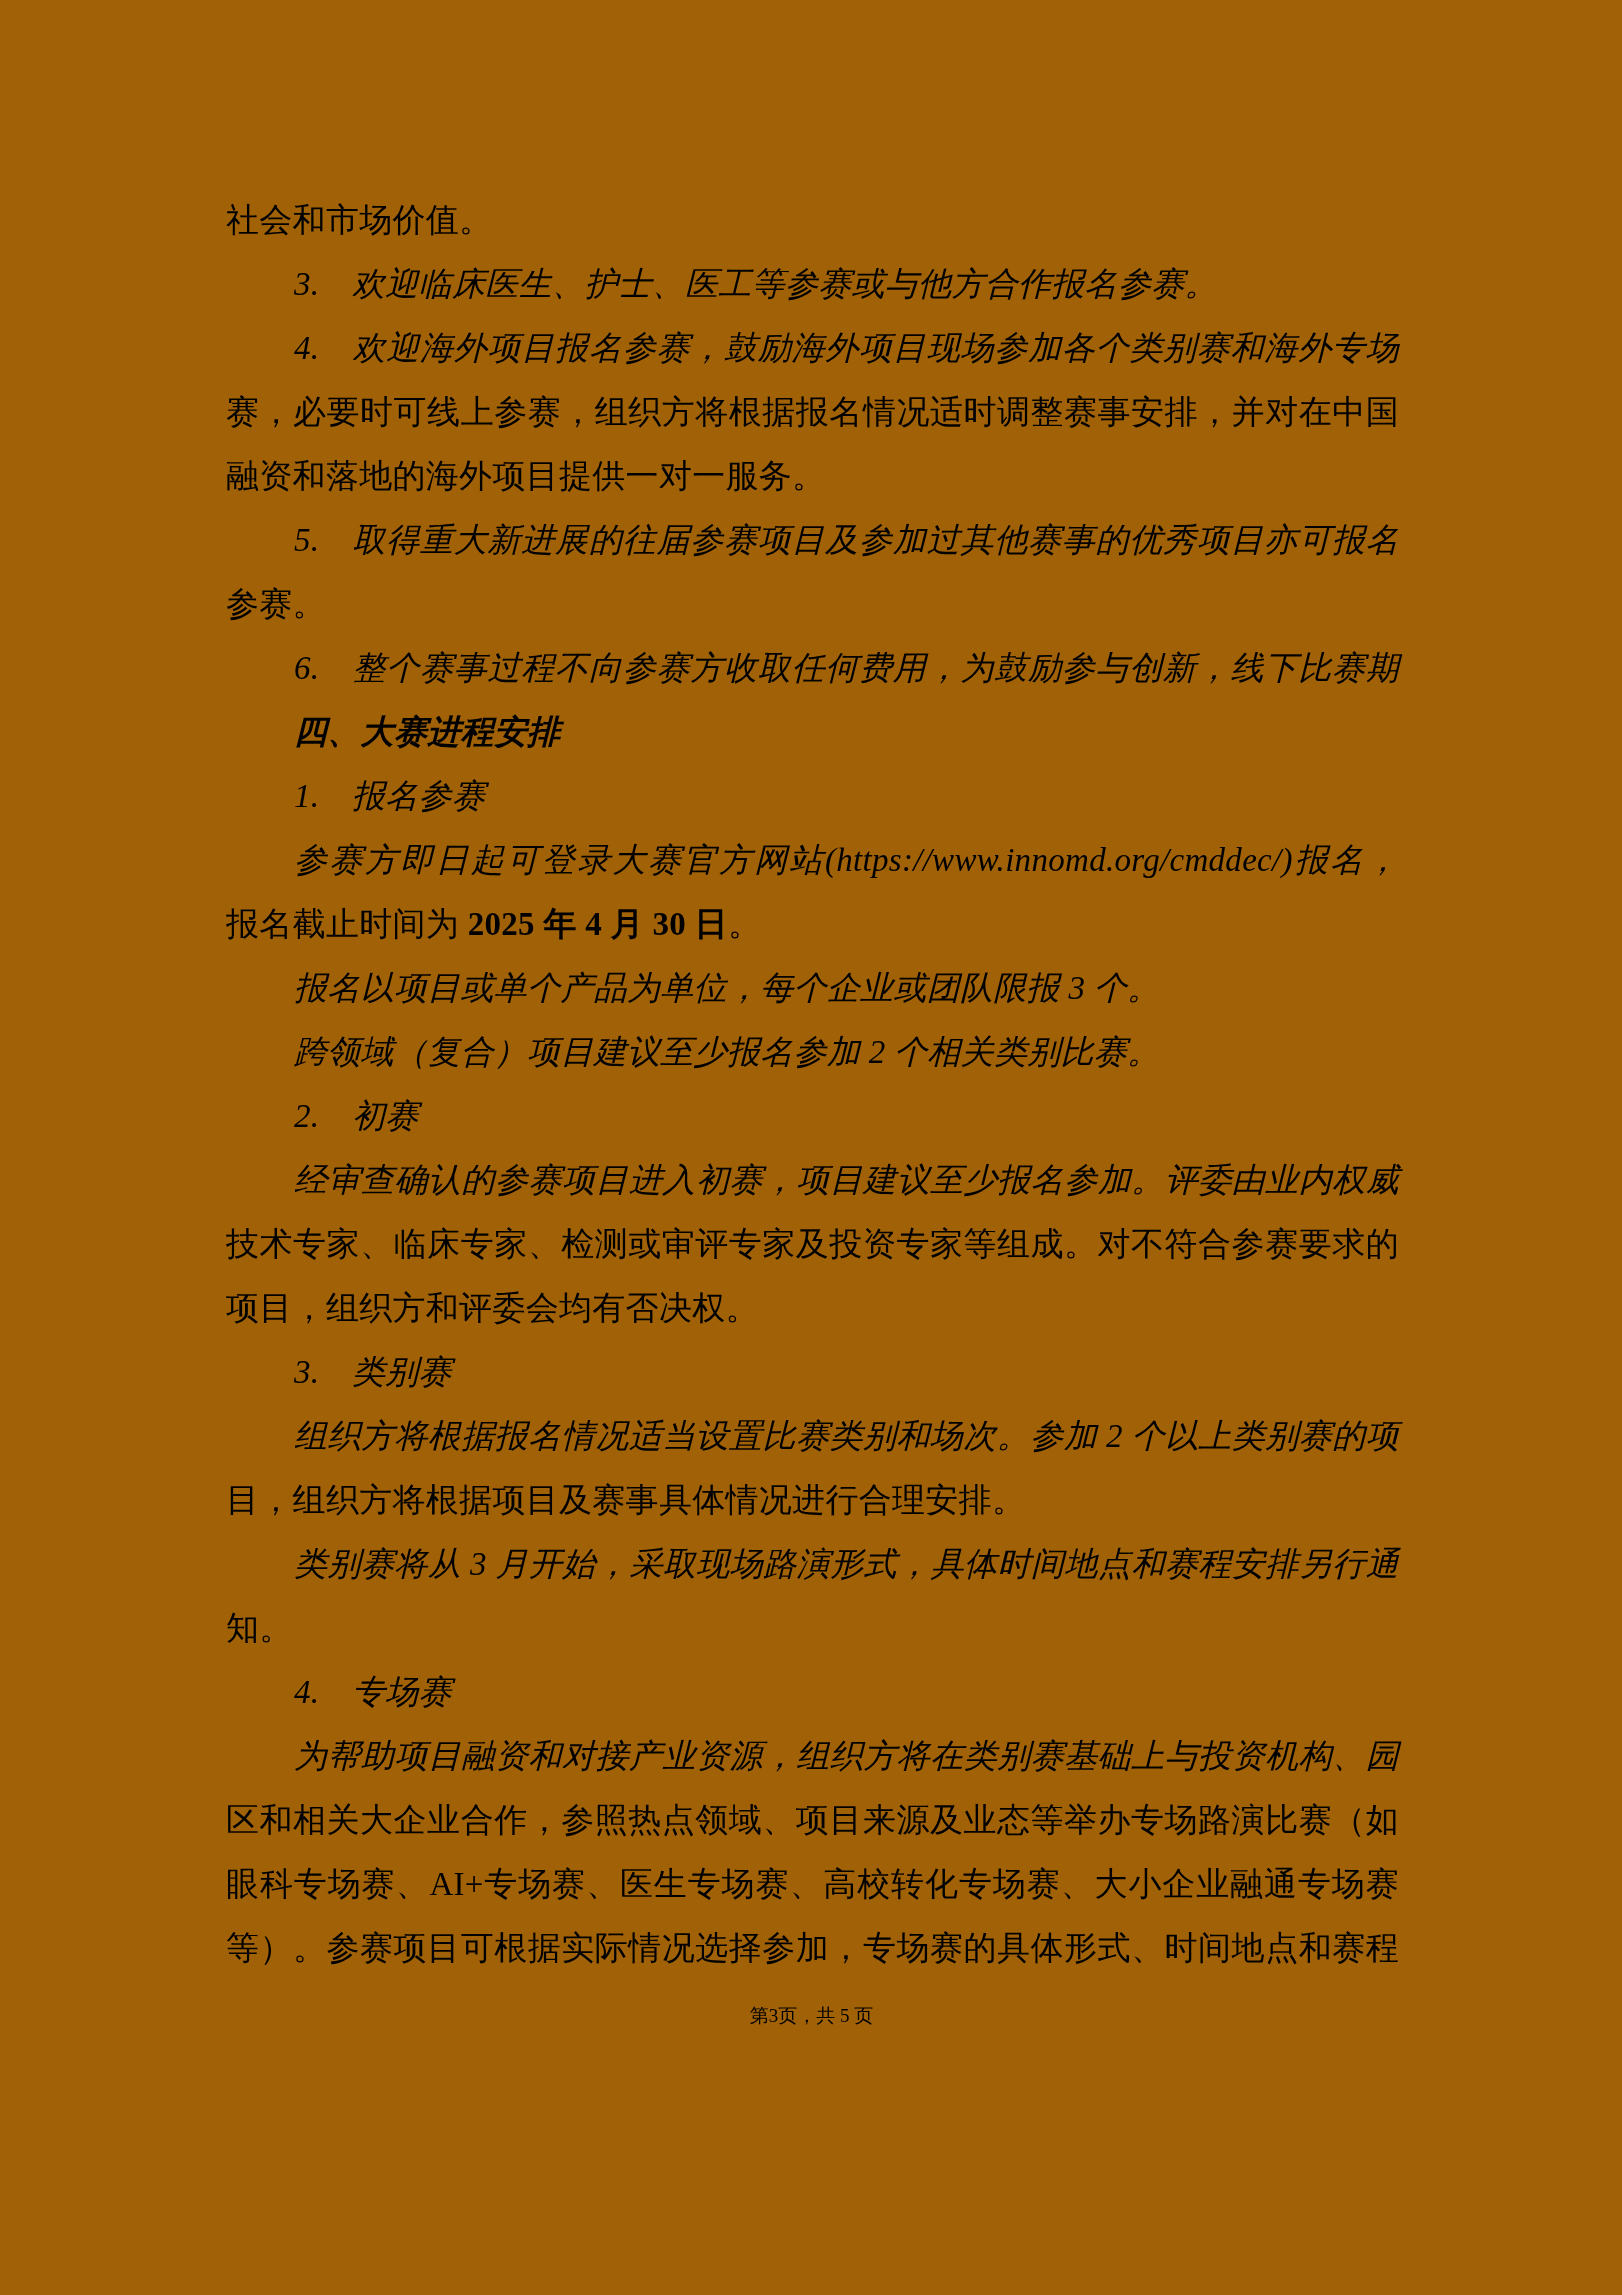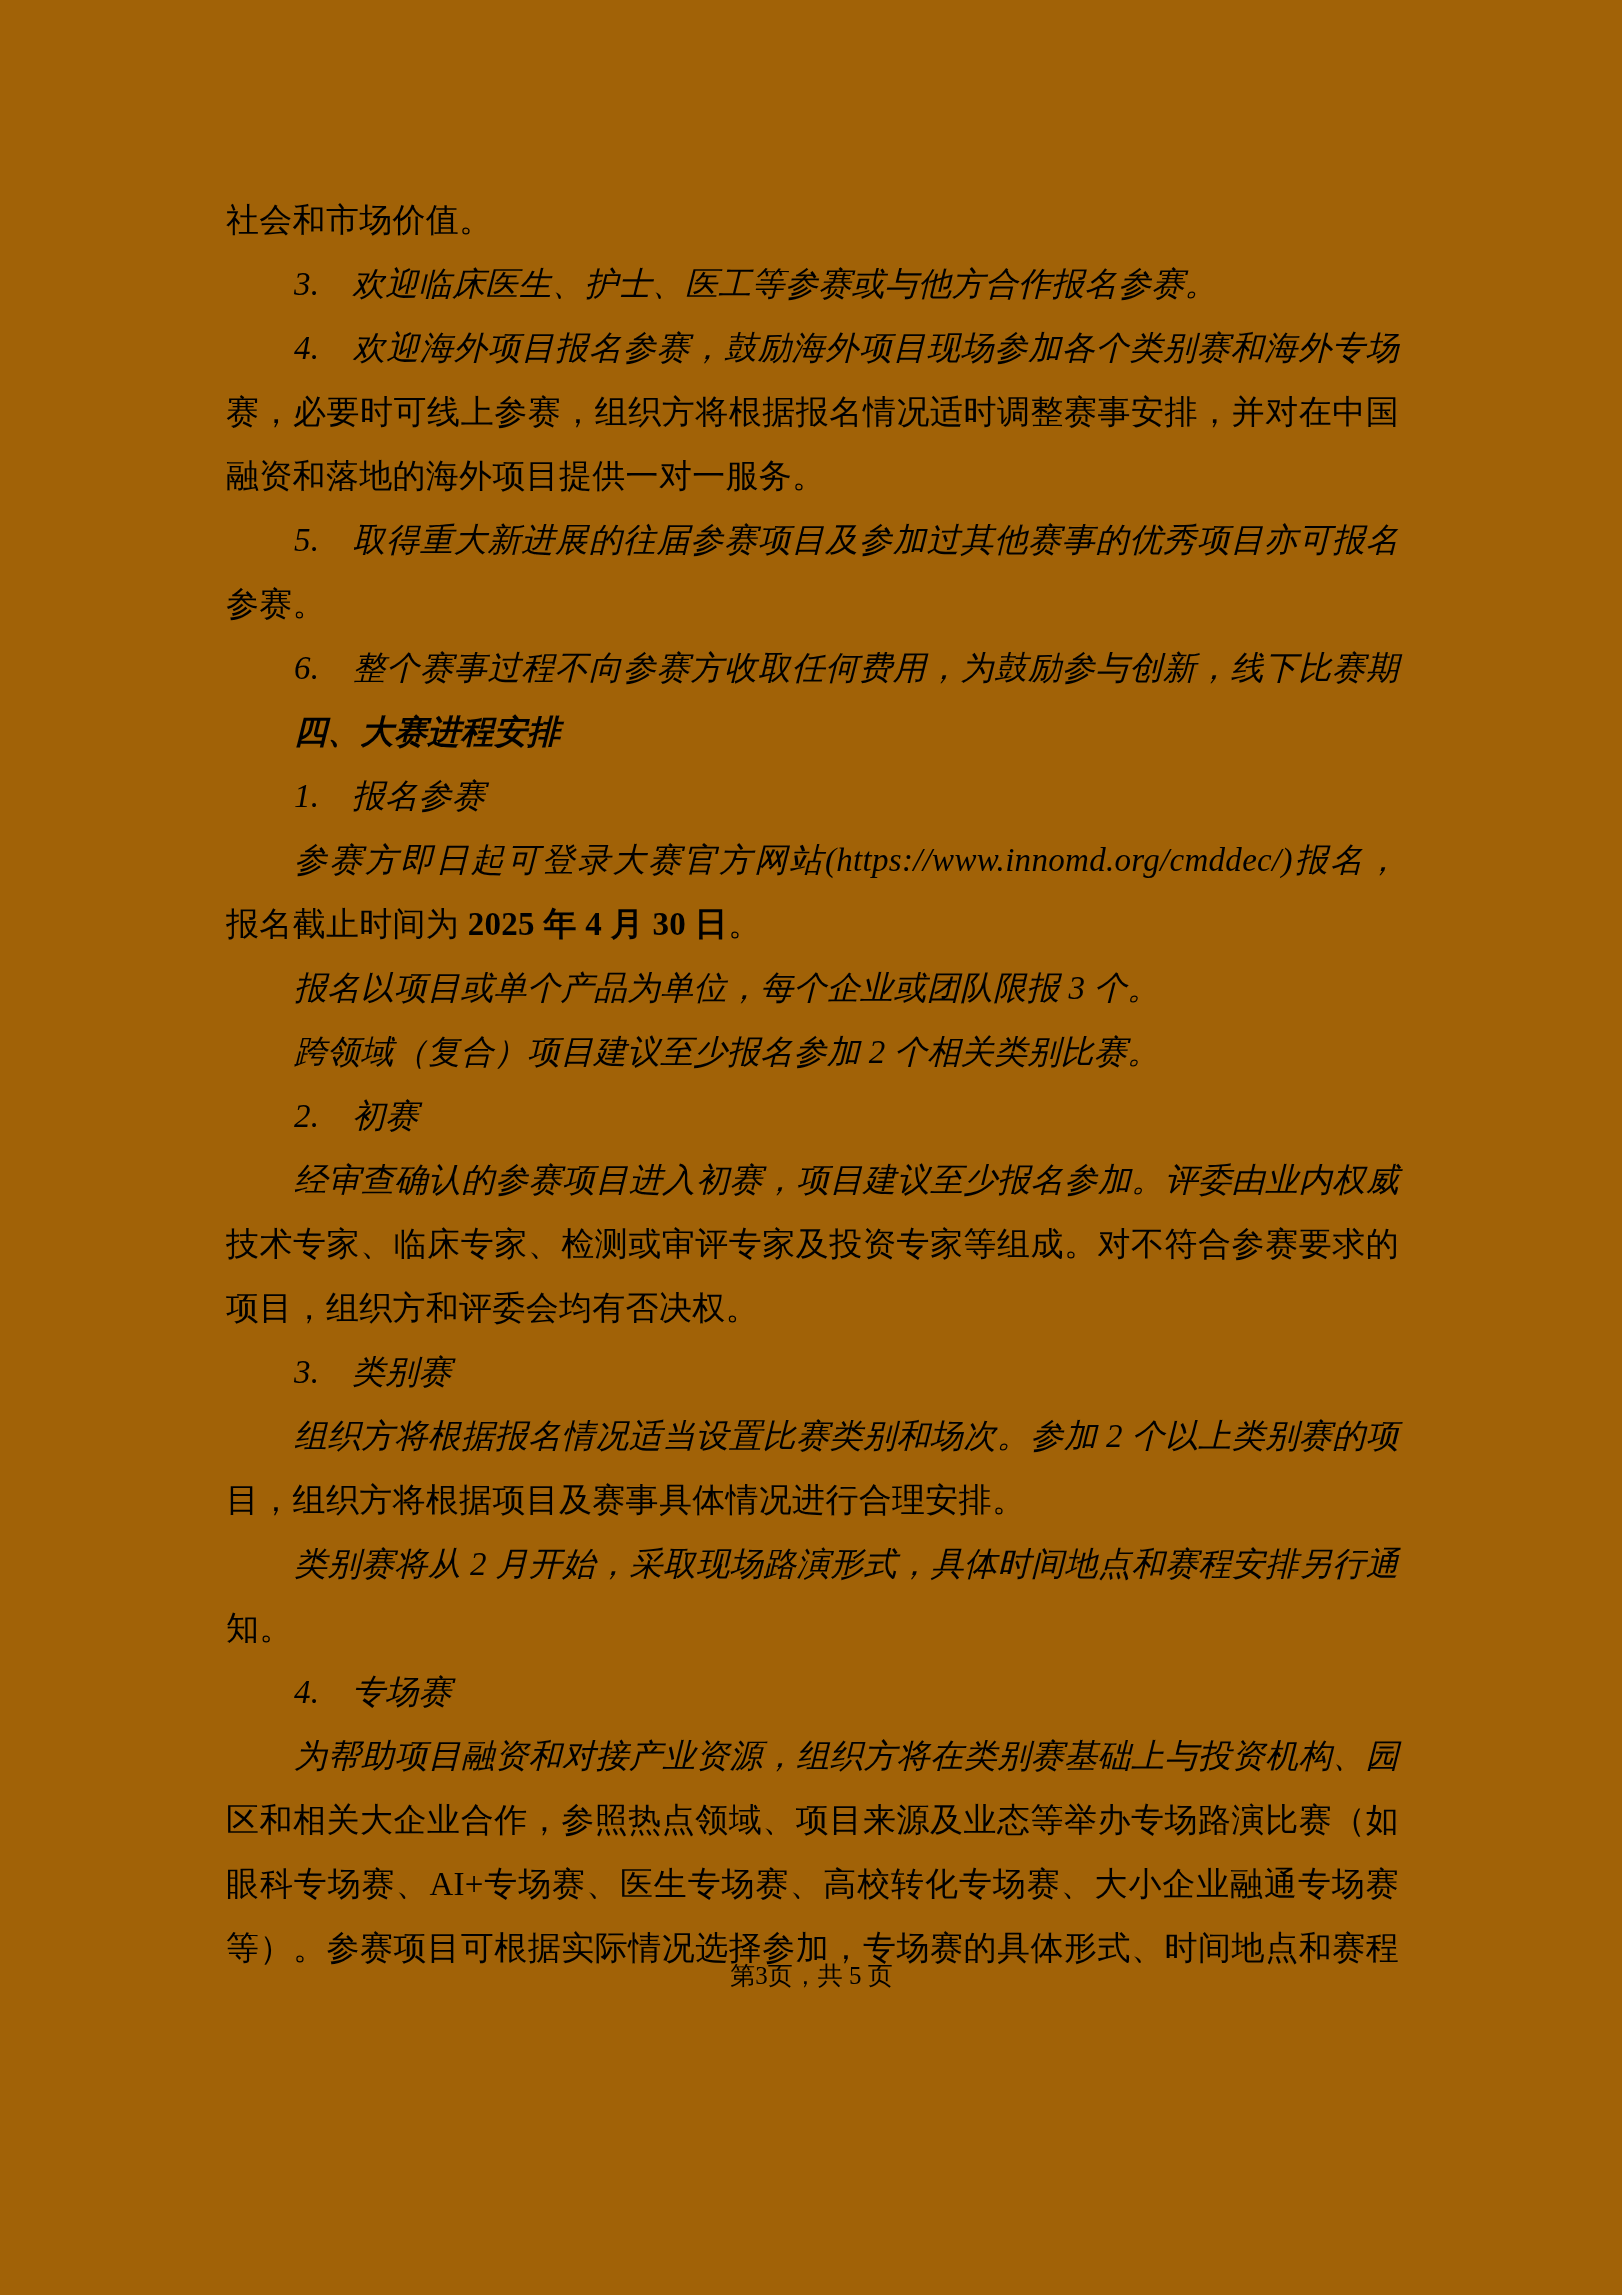--- a/index.html
+++ b/index.html
@@ -20,22 +20,22 @@
     letter-spacing:0.3px;
   }
   .line.fill{text-align-last:justify;}
   .line.indent{text-indent:68px;font-style:italic;}
   .line.heading{font-weight:bold;}
   .num{
     display:inline-block;width:58px;text-indent:0;
   }
   .seg.b{font-weight:bold;}
   .footer{
-    position:absolute;top:1959px;left:0;width:100%;
-    text-align:center;font-size:25px;line-height:33px;
+    position:absolute;top:1999px;left:0;width:100%;
+    text-align:center;font-size:19px;line-height:33px;
   }
 </style>
 </head>
 <body>
 
 <div class="page">
   <div class="content">
       <div class="line"><span class="seg">社会和市场价值。</span></div>
       <div class="line indent"><span class="num">3.</span><span class="seg">欢迎临床医生、护士、医工等参赛或与他方合作报名参赛。</span></div>
       <div class="line indent fill"><span class="num">4.</span><span class="seg">欢迎海外项目报名参赛，鼓励海外项目现场参加各个类别赛和海外专场</span></div>
@@ -50,21 +50,21 @@
       <div class="line"><span class="seg">报名截止时间为 </span><span class="seg b">2025 年 4 月 30 日</span><span class="seg">。</span></div>
       <div class="line indent"><span class="seg">报名以项目或单个产品为单位，每个企业或团队限报 3 个。</span></div>
       <div class="line indent"><span class="seg">跨领域（复合）项目建议至少报名参加 2 个相关类别比赛。</span></div>
       <div class="line indent"><span class="num">2.</span><span class="seg">初赛</span></div>
       <div class="line indent fill"><span class="seg">经审查确认的参赛项目进入初赛，项目建议至少报名参加。评委由业内权威</span></div>
       <div class="line fill"><span class="seg">技术专家、临床专家、检测或审评专家及投资专家等组成。对不符合参赛要求的</span></div>
       <div class="line"><span class="seg">项目，组织方和评委会均有否决权。</span></div>
       <div class="line indent"><span class="num">3.</span><span class="seg">类别赛</span></div>
       <div class="line indent fill"><span class="seg">组织方将根据报名情况适当设置比赛类别和场次。参加 2 个以上类别赛的项</span></div>
       <div class="line"><span class="seg">目，组织方将根据项目及赛事具体情况进行合理安排。</span></div>
-      <div class="line indent fill"><span class="seg">类别赛将从 2 月开始，采取现场路演形式，具体时间地点和赛程安排另行通</span></div>
+      <div class="line indent fill"><span class="seg">类别赛将从 3 月开始，采取现场路演形式，具体时间地点和赛程安排另行通</span></div>
       <div class="line"><span class="seg">知。</span></div>
       <div class="line indent"><span class="num">4.</span><span class="seg">专场赛</span></div>
       <div class="line indent fill"><span class="seg">为帮助项目融资和对接产业资源，组织方将在类别赛基础上与投资机构、园</span></div>
       <div class="line fill"><span class="seg">区和相关大企业合作，参照热点领域、项目来源及业态等举办专场路演比赛（如</span></div>
       <div class="line fill"><span class="seg">眼科专场赛、AI+专场赛、医生专场赛、高校转化专场赛、大小企业融通专场赛</span></div>
       <div class="line fill"><span class="seg">等）。参赛项目可根据实际情况选择参加，专场赛的具体形式、时间地点和赛程</span></div>
     </div>
   <div class="footer">
     <span>第3页，共 5 页</span>
   </div>

